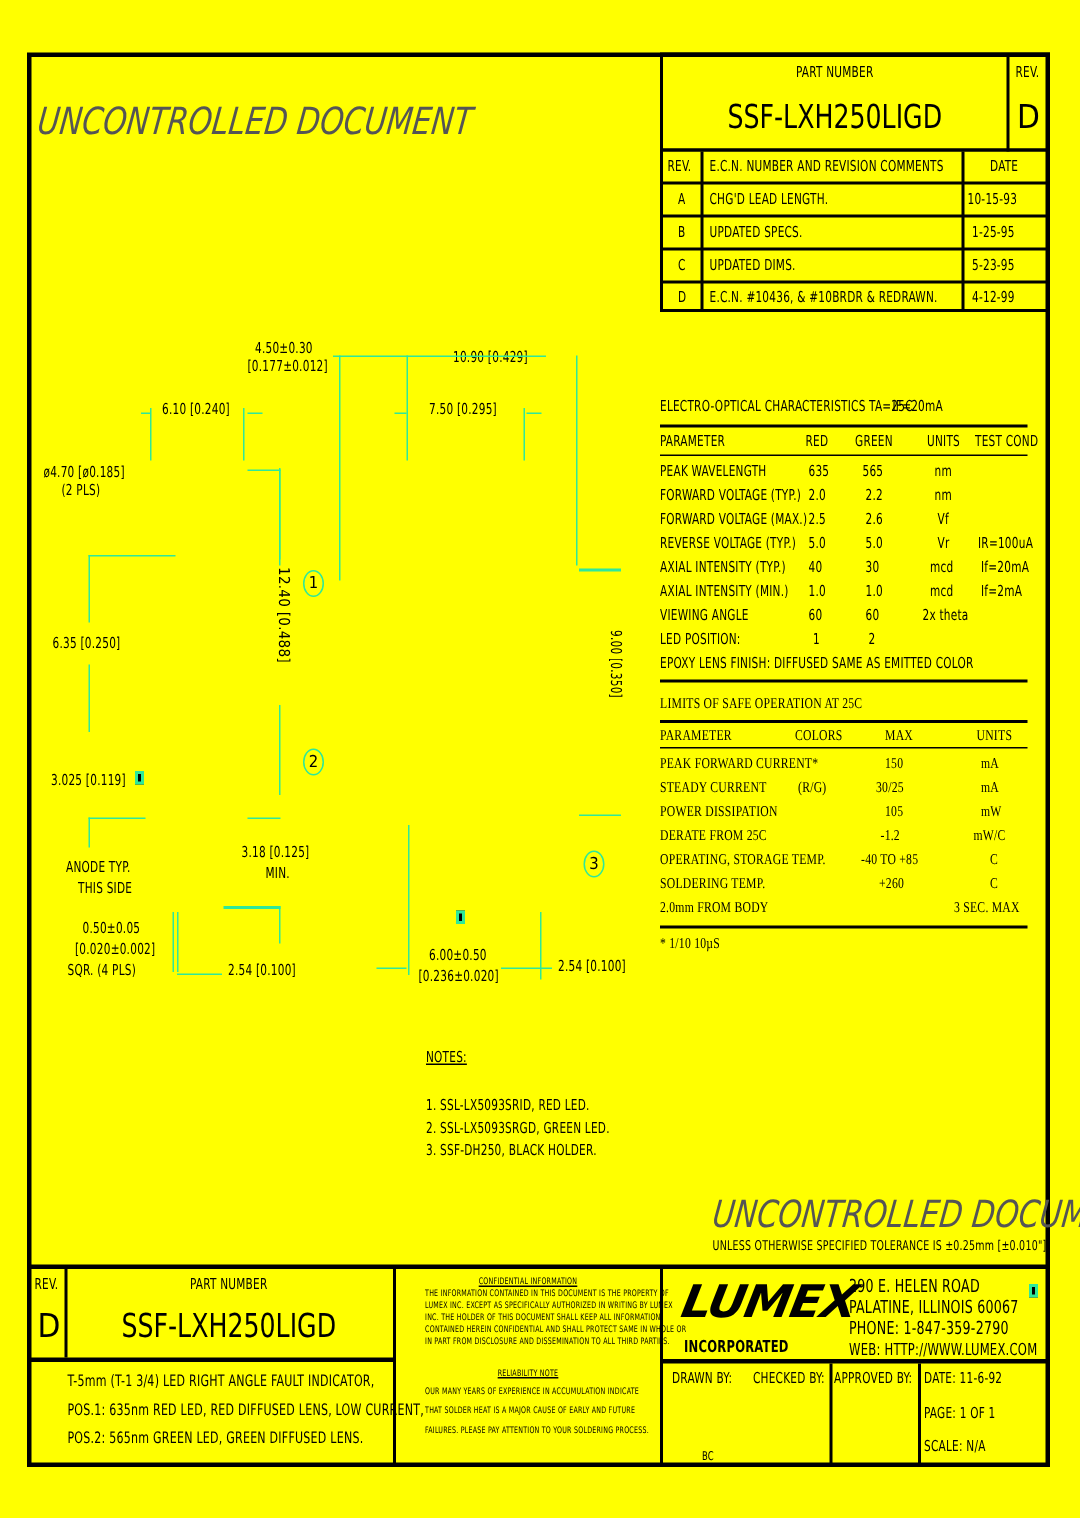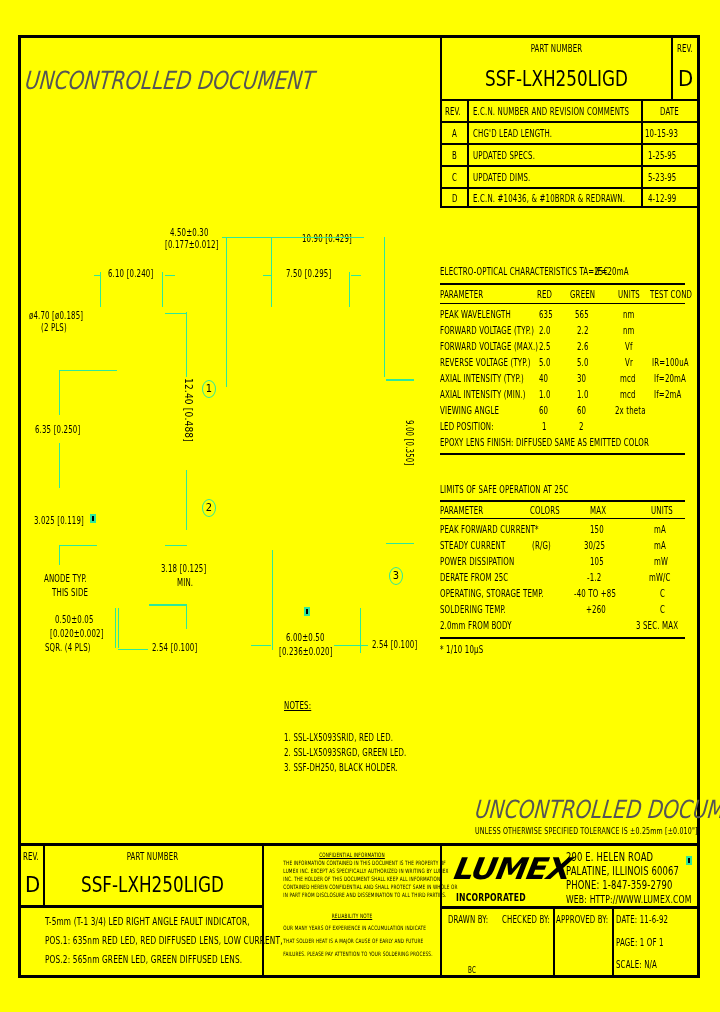--- a/index.html
+++ b/index.html
@@ -186,21 +186,21 @@
   </div>
   <div>
     <div class="t" style="left:0;top:155px;">LED POSITION:</div>
     <div class="t" style="left:102px;top:155px;">1</div>
     <div class="t" style="left:139px;top:155px;">2</div>
   </div>
   <div class="t" style="left:0;top:171px;">EPOXY LENS FINISH:   DIFFUSED SAME AS EMITTED COLOR</div>
   <div class="hl" style="left:0;top:187px;width:245px;"></div>
 </div>
 
-<div class="abs" style="left:440px;top:484px;width:248px;height:180px;">
+<div class="abs" style="left:440px;top:464px;width:248px;height:180px;font-family:Liberation Serif, serif;">
   <div class="t" style="left:0;top:0;">LIMITS OF SAFE OPERATION AT 25C</div>
   <div class="hl" style="left:0;top:16px;width:245px;"></div>
   <div class="t" style="left:0;top:21px;">PARAMETER</div>
   <div class="t" style="left:90px;top:21px;">COLORS</div>
   <div class="t" style="left:150px;top:21px;">MAX</div>
   <div class="t" style="left:211px;top:21px;">UNITS</div>
   <div class="hl" style="left:0;top:34px;width:245px;height:1px;"></div>
 
   <div>
     <div class="t" style="left:0;top:40px;">PEAK FORWARD CURRENT*</div>

